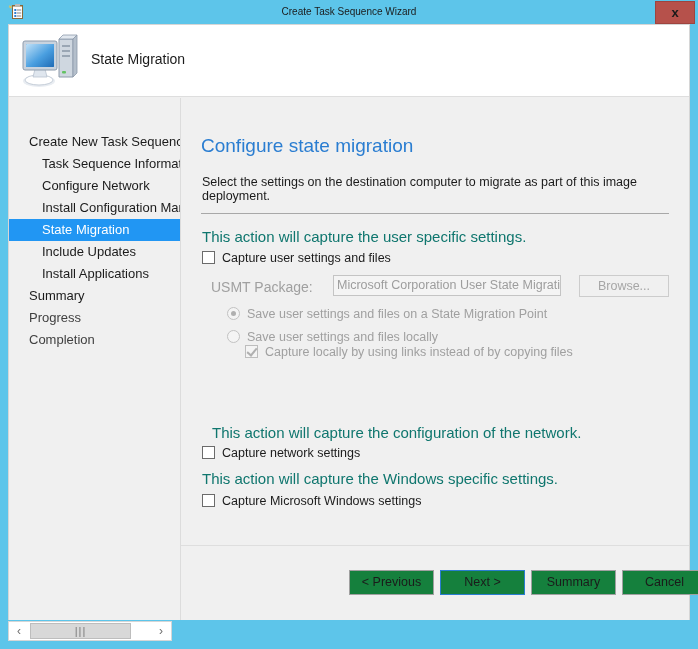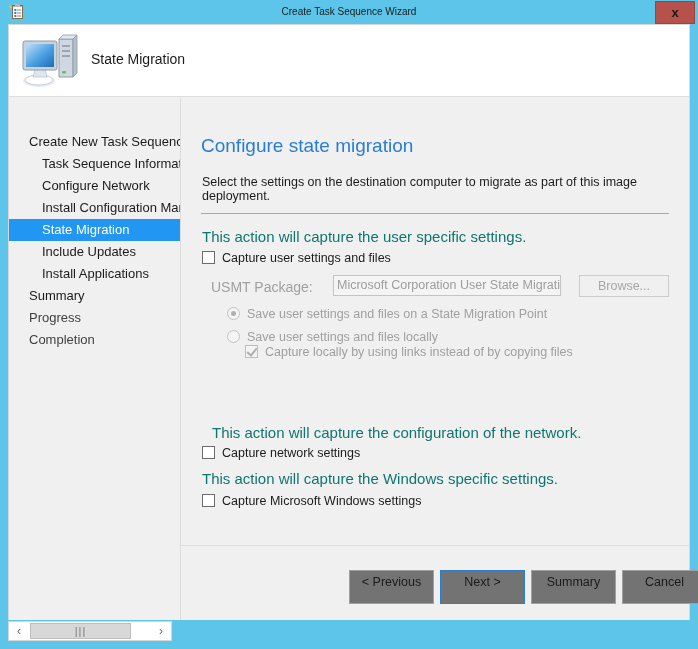--- a/index.html
+++ b/index.html
@@ -249,22 +249,22 @@
     position: absolute;
     left: 172px; top: 520px;
     width: 508px;
     height: 75px;
     border-top: 1px solid #dedede;
     box-sizing: border-box;
   }
   .btn {
     position: absolute;
     top: 24px;
-    height: 34px;
-    background: #737373;
+    height: 25px;
+    background: #15803d;
     border: 1px solid #a0a0a0;
     font-size: 12.5px;
     color: #1b1b1b;
     text-align: center;
     line-height: 23px;
     box-sizing: border-box;
     cursor: pointer;
     font-family: "Liberation Sans", sans-serif;
   }
   .btn.focus { border: 1px solid #2a7dd1; }

